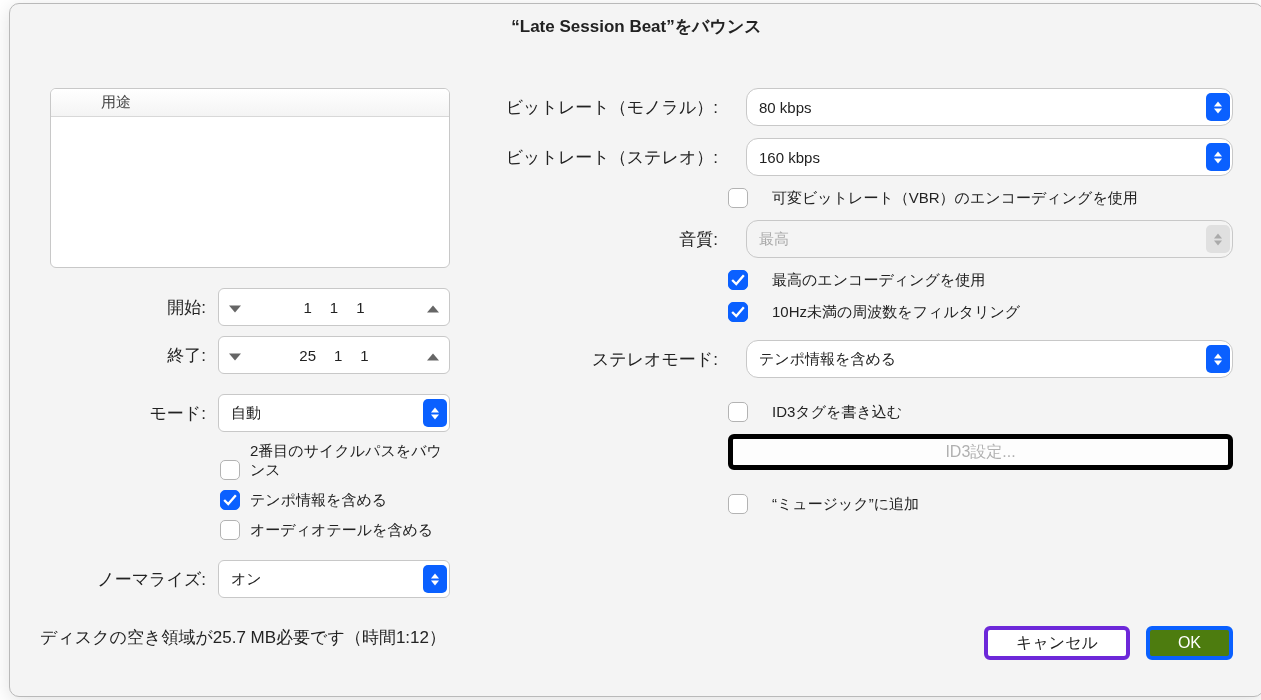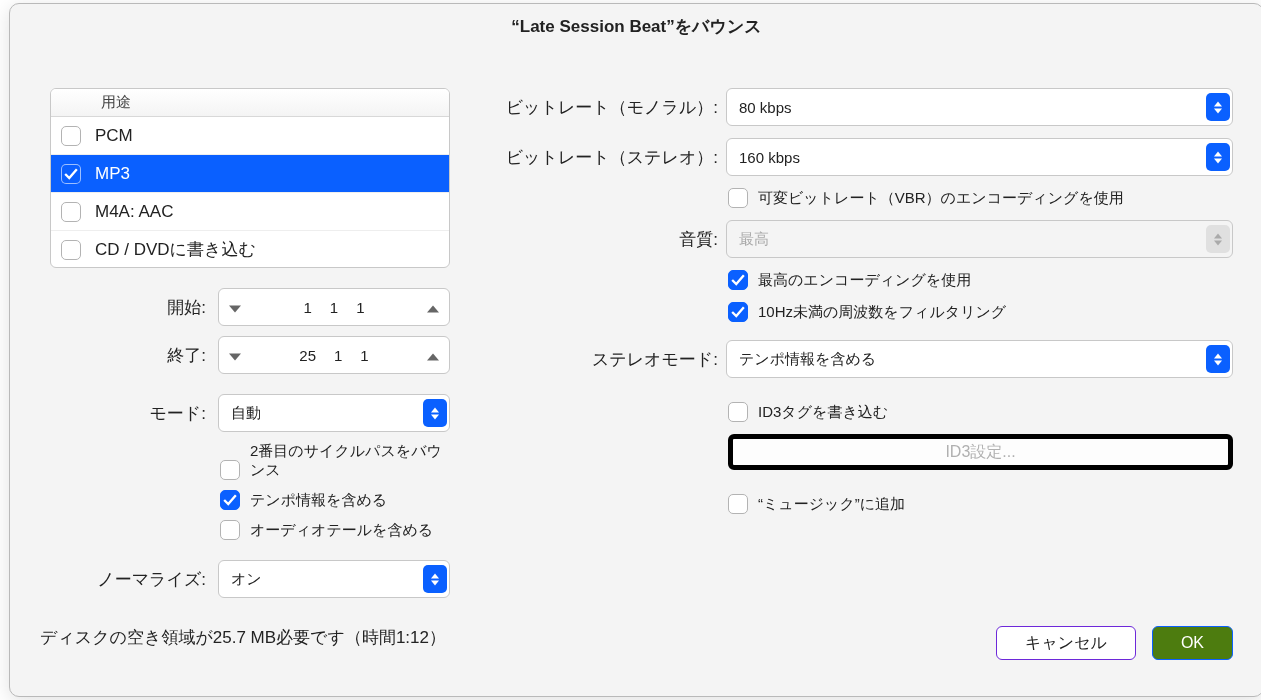--- a/index.html
+++ b/index.html
@@ -26,64 +26,42 @@
 .spin { flex: 1; height: 38px; background: #fff; border: 1px solid #c8c8c8; border-radius: 6px; display: flex; align-items: center; justify-content: space-between; padding: 0 10px; }
 .spin-field { display: flex; gap: 18px; font-size: 17px; }
 .arrow-btn { color: #666; cursor: pointer; }
 .select { flex: 1; height: 38px; background: #fff; border: 1px solid #c8c8c8; border-radius: 6px; display: flex; align-items: center; justify-content: space-between; padding: 0 2px 0 12px; position: relative; }
 .select.disabled { background: #f4f4f4; color: #999; }
 .sel-btn { width: 24px; height: 28px; background: #0a60ff; border-radius: 5px; display:flex; flex-direction:column; align-items:center; justify-content:center; gap:1px; }
 .sel-btn svg { width:8px; height:6px; }
 .sel-btn.disabled { background: #e0e0e0; }
 .check-row { display: flex; align-items: flex-end; gap: 10px; margin-top: 10px; margin-left: 170px; font-size: 17px; }
 .check-row.disabled { color: #aaa; }
-.right-col .form-row-r { display: flex; align-items: center; margin-bottom: 12px; gap: 8px; }
+.right-col .form-row-r { display: flex; align-items: center; margin-bottom: 12px; gap: 28px; }
 .r-label { width: 238px; text-align: right; font-size: 17px; }
-.r-field { flex: 1; }
+.r-field { flex: 1; border-radius: 12px; }
 .id3-btn { width: 100%; height: 36px; background: #fdfdfd; border: 5px solid #000000; border-radius: 6px; color: #b0b0b0; font-size: 16px; }
 .footer { height: 70px; display: flex; justify-content: space-between; padding: 0 30px 0 30px; }
 .disk-info { font-size: 17px; color: #222; }
 .btn-group { display: flex; gap: 16px; }
-.btn { height: 34px; padding: 0 28px; border-radius: 6px; border: 1px solid #6d28d9; background: #fff; font-size: 16px; cursor:pointer; }
+.btn { height: 34px; padding: 0 28px; border-radius: 6px; border: 4px solid #6d28d9; background: #fff; font-size: 16px; cursor:pointer; }
 .btn.primary { background: #4d7c0f; border-color: #0a60ff; color: #fff; font-weight: 500; }
-.check-row-r { display:flex; align-items:flex-end; gap:10px; margin-bottom:12px; margin-left:248px; font-size:17px; }
+.check-row-r { display:flex; align-items:flex-end; gap:24px; margin-bottom:12px; margin-left:248px; font-size:17px; }
 </style>
 </head>
 <body>
 
 <div class="dialog">
   <div class="titlebar">“Late Session Beat”をバウンス</div>
 
   <div class="content">
 
     <div class="left-col">
       <div class="format-list">
         <div class="format-header">用途</div>
-        <div id="format-rows">
-            <div class="format-row">
-              <span class="chk"></span>
-              <span class="rowlabel">PCM</span>
-            </div>
-            <div class="format-row selected">
-              <span class="chk checked onblue">
-                <svg viewBox="0 0 12 12">
-                  <path d="M1 6 L4.5 9.5 L11 2" stroke="#fff" stroke-width="2" fill="none"></path>
-                </svg>
-              </span>
-              <span class="rowlabel">MP3</span>
-            </div>
-            <div class="format-row">
-              <span class="chk"></span>
-              <span class="rowlabel">M4A: AAC</span>
-            </div>
-            <div class="format-row">
-              <span class="chk"></span>
-              <span class="rowlabel">CD / DVDに書き込む</span>
-            </div>
-          </div>
       </div>
 
       <div class="form-row">
         <div class="form-label">開始:</div>
         <div class="spin">
           <span class="arrow-btn">
             <svg viewBox="0 0 10 6" width="12" height="8">
                 <path d="M0 0 L5 6 L10 0" fill="#666"></path>
               </svg>
           </span>

